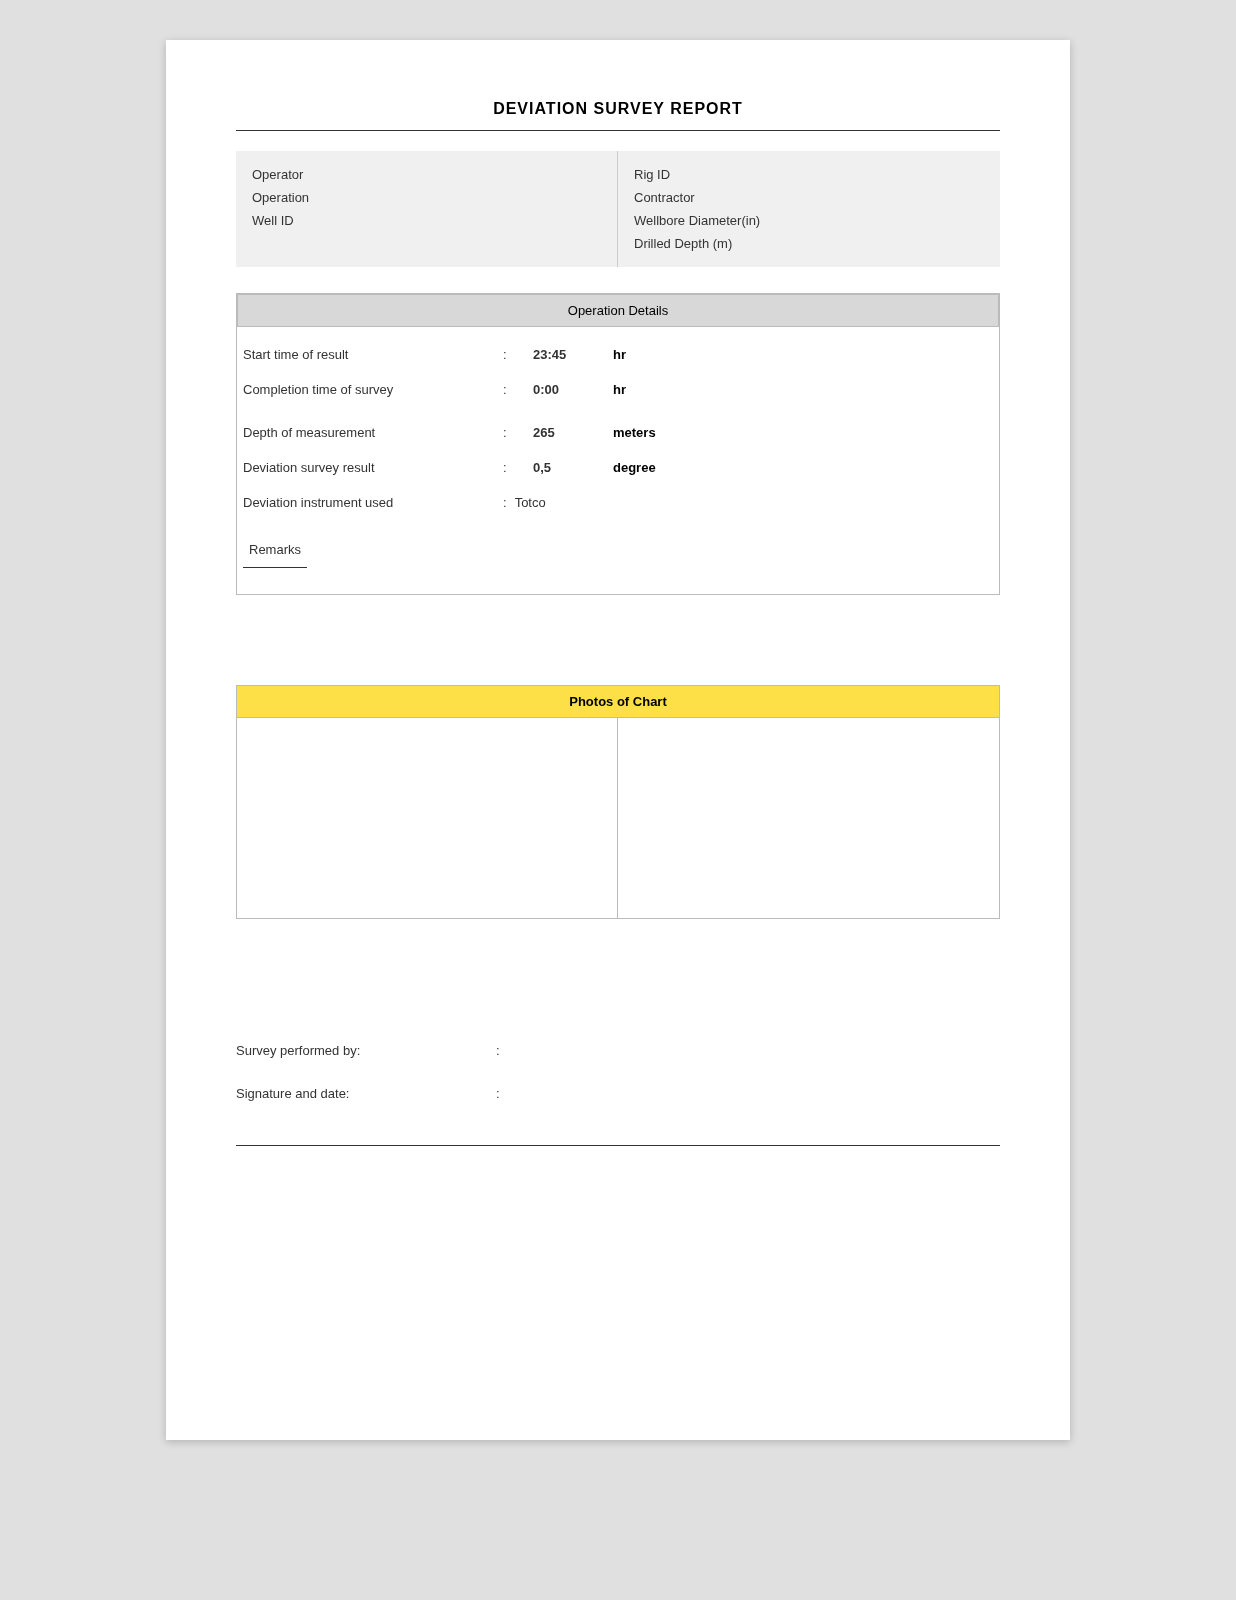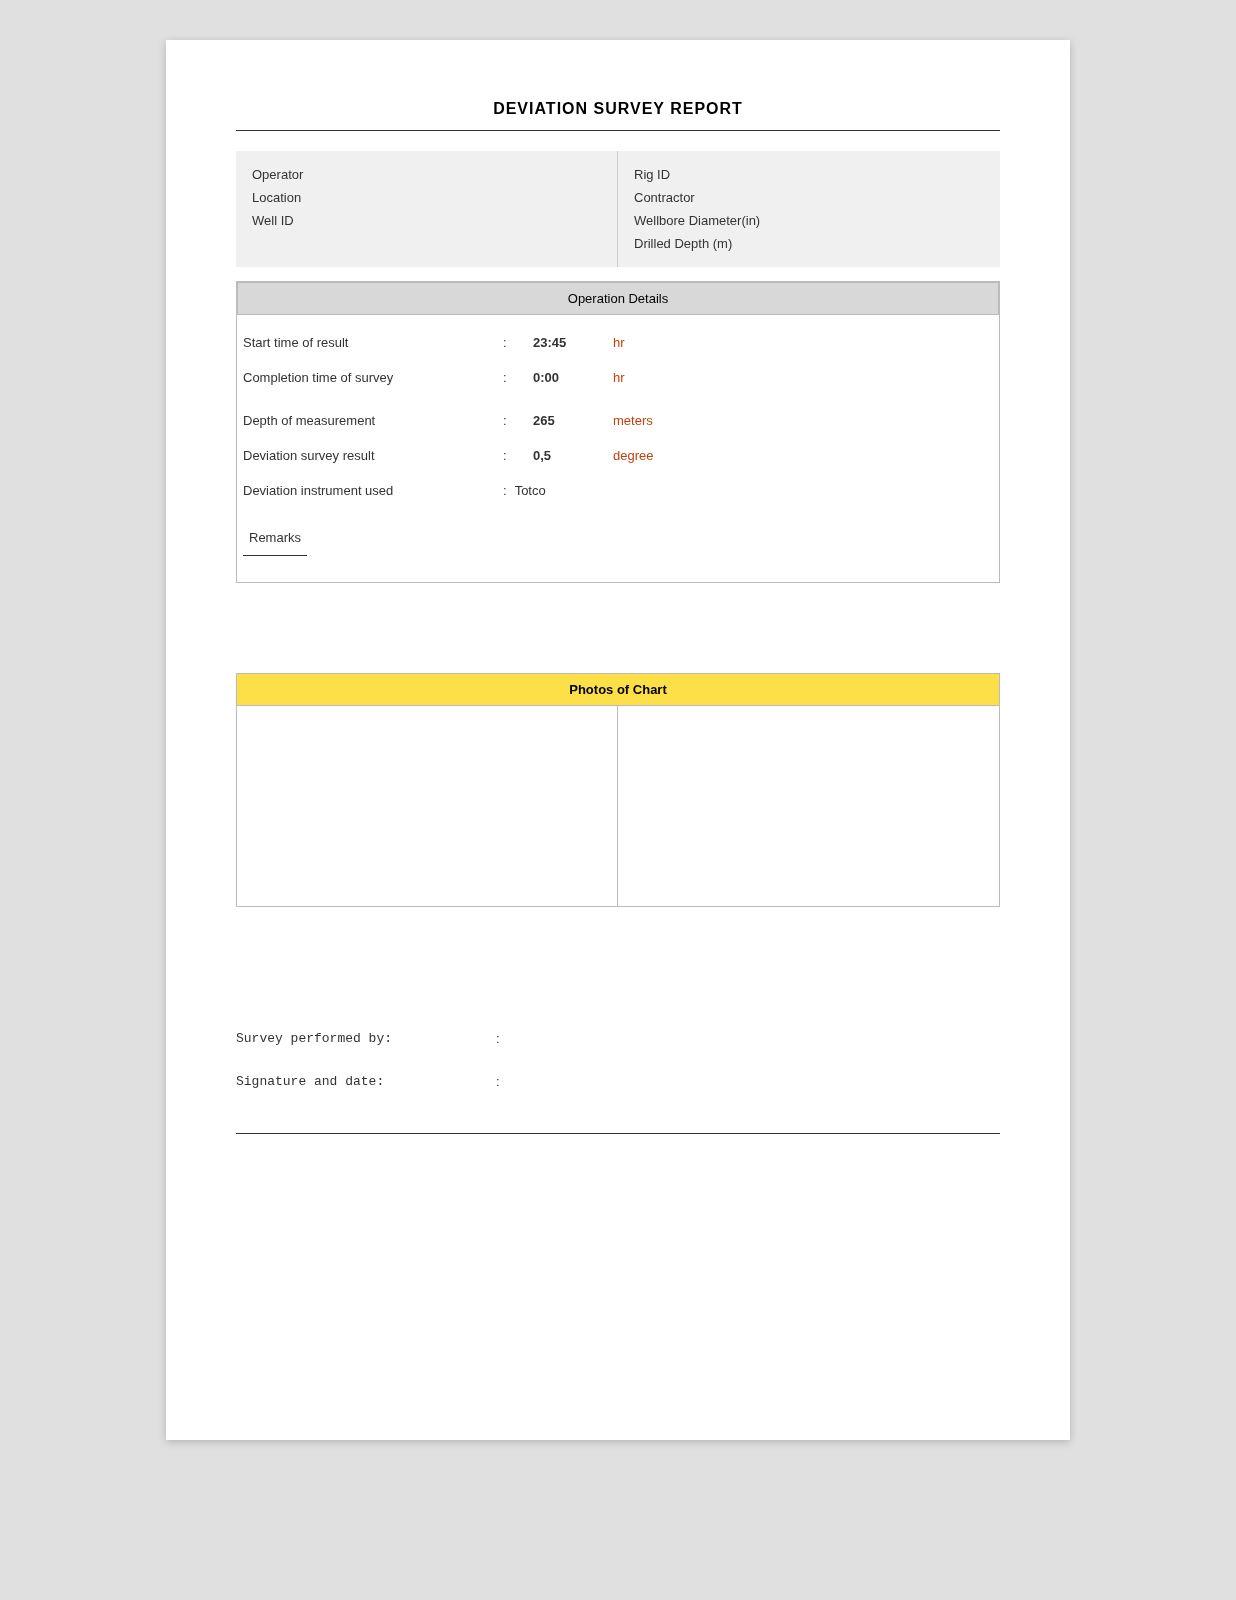--- a/index.html
+++ b/index.html
@@ -35,21 +35,21 @@
     .title-divider {
       border: none;
       border-top: 1.5px solid #333;
       margin-bottom: 20px;
     }
 
     .info-grid {
       display: grid;
       grid-template-columns: 1fr 1fr;
       gap: 0;
-      margin-bottom: 14px;
+      margin-bottom: 26px;
     }
 
     .info-left, .info-right {
       background: #f0f0f0;
       padding: 12px 16px;
     }
 
     .info-left {
       border-right: 1px solid #ccc;
     }
@@ -91,22 +91,22 @@
       flex-shrink: 0;
     }
 
     .ops-value {
       width: 80px;
       font-weight: bold;
       flex-shrink: 0;
     }
 
     .ops-unit {
-      color: #c2410c;
-      font-weight: normal;
+      color: #000000;
+      font-weight: bold;
     }
 
     .ops-instrument-row {
       display: flex;
       align-items: center;
       padding: 10px 6px;
       font-size: 13px;
       color: #333;
     }
 
@@ -169,21 +169,20 @@
     .sig-row {
       display: flex;
       align-items: center;
       padding: 14px 0;
       font-size: 13px;
       color: #333;
     }
 
     .sig-label {
       width: 260px;
-      font-family: Liberation Mono, monospace;
     }
 
     .sig-colon {
       width: 30px;
     }
 
     .bottom-divider {
       border: none;
       border-top: 1.5px solid #333;
       margin-top: 20px;
@@ -201,21 +200,21 @@
 
   <div class="title">DEVIATION SURVEY REPORT</div>
   <hr class="title-divider">
 
   <div class="info-grid">
     <div class="info-left">
       <div class="info-row">
         <span>Operator</span>
       </div>
       <div class="info-row">
-        <span>Location</span>
+        <span>Operation</span>
       </div>
       <div class="info-row">
         <span>Well ID</span>
       </div>
     </div>
     <div class="info-right">
       <div class="info-row">
         <span>Rig ID</span>
       </div>
       <div class="info-row">

